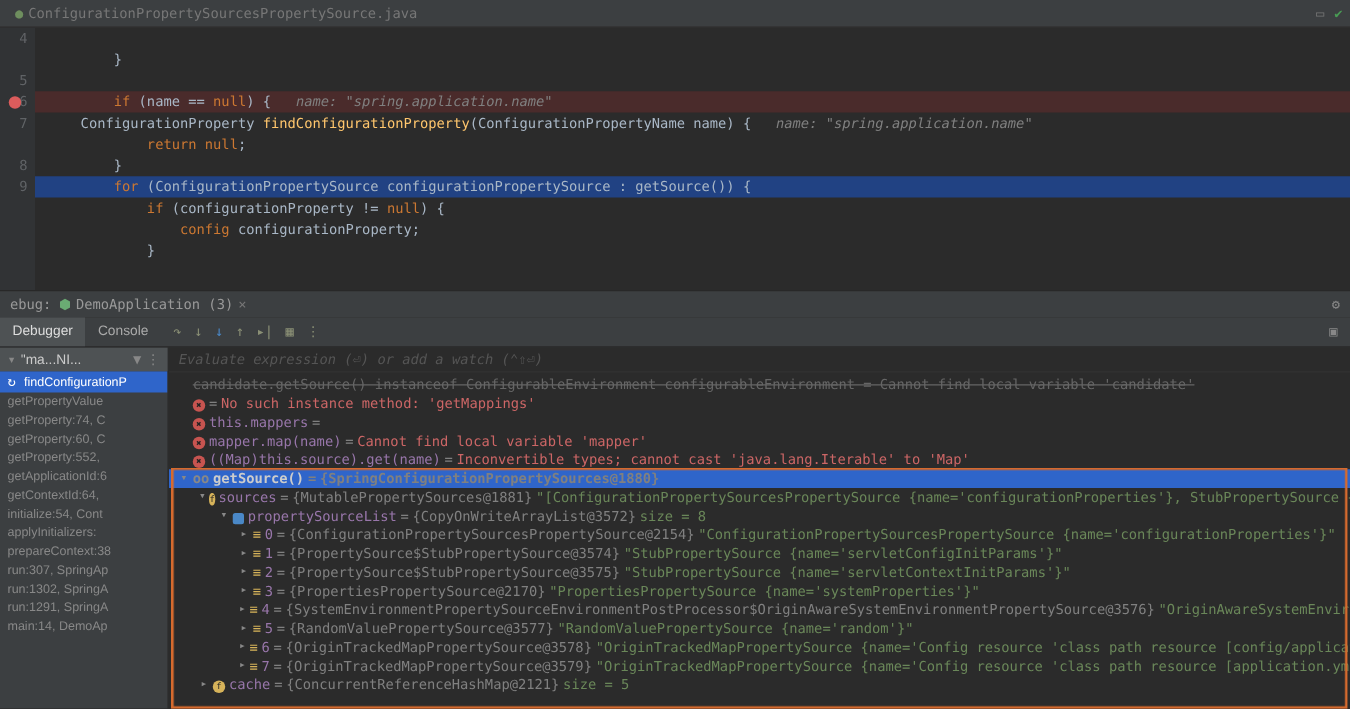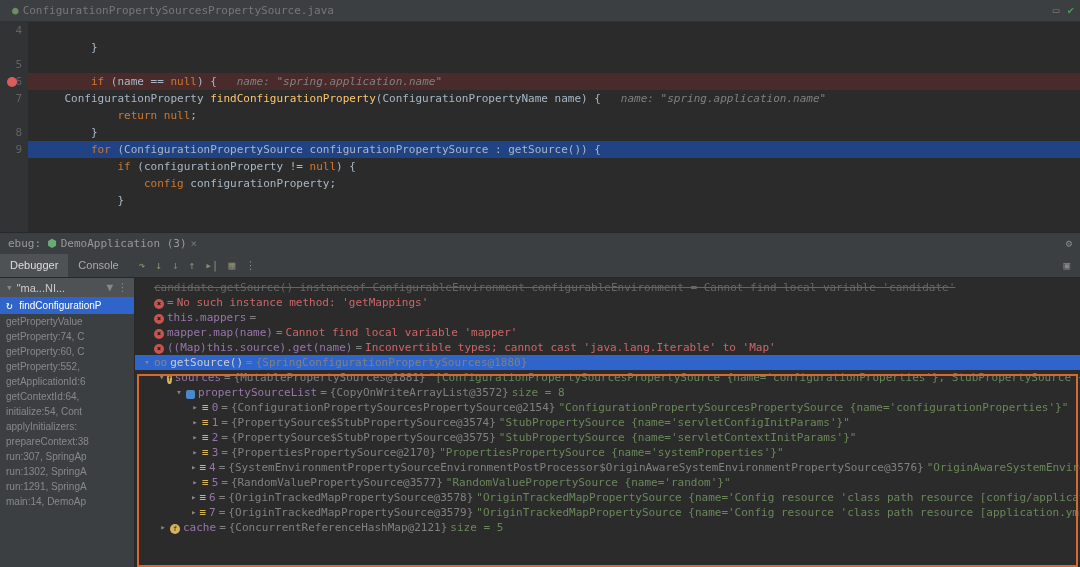--- a/index.html
+++ b/index.html
@@ -151,20 +151,21 @@
         <div class="frame">initialize:54, Cont</div>
         <div class="frame">applyInitializers:</div>
         <div class="frame">prepareContext:38</div>
         <div class="frame">run:307, SpringAp</div>
         <div class="frame">run:1302, SpringA</div>
         <div class="frame">run:1291, SpringA</div>
         <div class="frame">main:14, DemoAp</div>
       </div>
   </div>
   <div class="vars">
+    <div class="watch-input">Evaluate expression (⏎) or add a watch (⌃⇧⏎)</div>
     <div class="var-tree" id="vartree">
         <div class="node" style="padding-left: 8px;">
           <span class="arrow "></span>
           <span style="color:#666;text-decoration:line-through">candidate.getSource() instanceof ConfigurableEnvironment configurableEnvironment = Cannot find local variable 'candidate'</span>
         </div>
         <div class="node" style="padding-left: 8px;">
           <span class="arrow "></span>
           <span class="circ red">✖</span>
           <span class="veq"> = </span>
           <span class="verr">No such instance method: 'getMappings'</span>
@@ -182,21 +183,21 @@
           <span class="veq"> = </span>
           <span class="verr">Cannot find local variable 'mapper'</span>
         </div>
         <div class="node" style="padding-left: 8px;">
           <span class="arrow "></span>
           <span class="circ red">✖</span>
           <span class="vk"> ((Map)this.source).get(name)</span>
           <span class="veq"> = </span>
           <span class="verr">Inconvertible types; cannot cast 'java.lang.Iterable<org.springframework.boot.context.properties.source.configurationpropertysource>' to 'Map'</org.springframework.boot.context.properties.source.configurationpropertysource></span>
         </div>
-        <div class="node sel" style="padding-left: 8px;">
+        <div class="node sel" style="padding-left: 8px; font-weight: bold;">
           <span class="arrow open"></span>
           <span style="color:#888">oo </span>
           <span class="vk sel"> getSource()</span>
           <span class="veq"> = </span>
           <span class="vtype">{SpringConfigurationPropertySources@1880}</span>
         </div>
         <div class="node" style="padding-left: 24px;">
           <span class="arrow open"></span>
           <span class="circ yel">f</span>
           <span class="vk"> sources</span>

